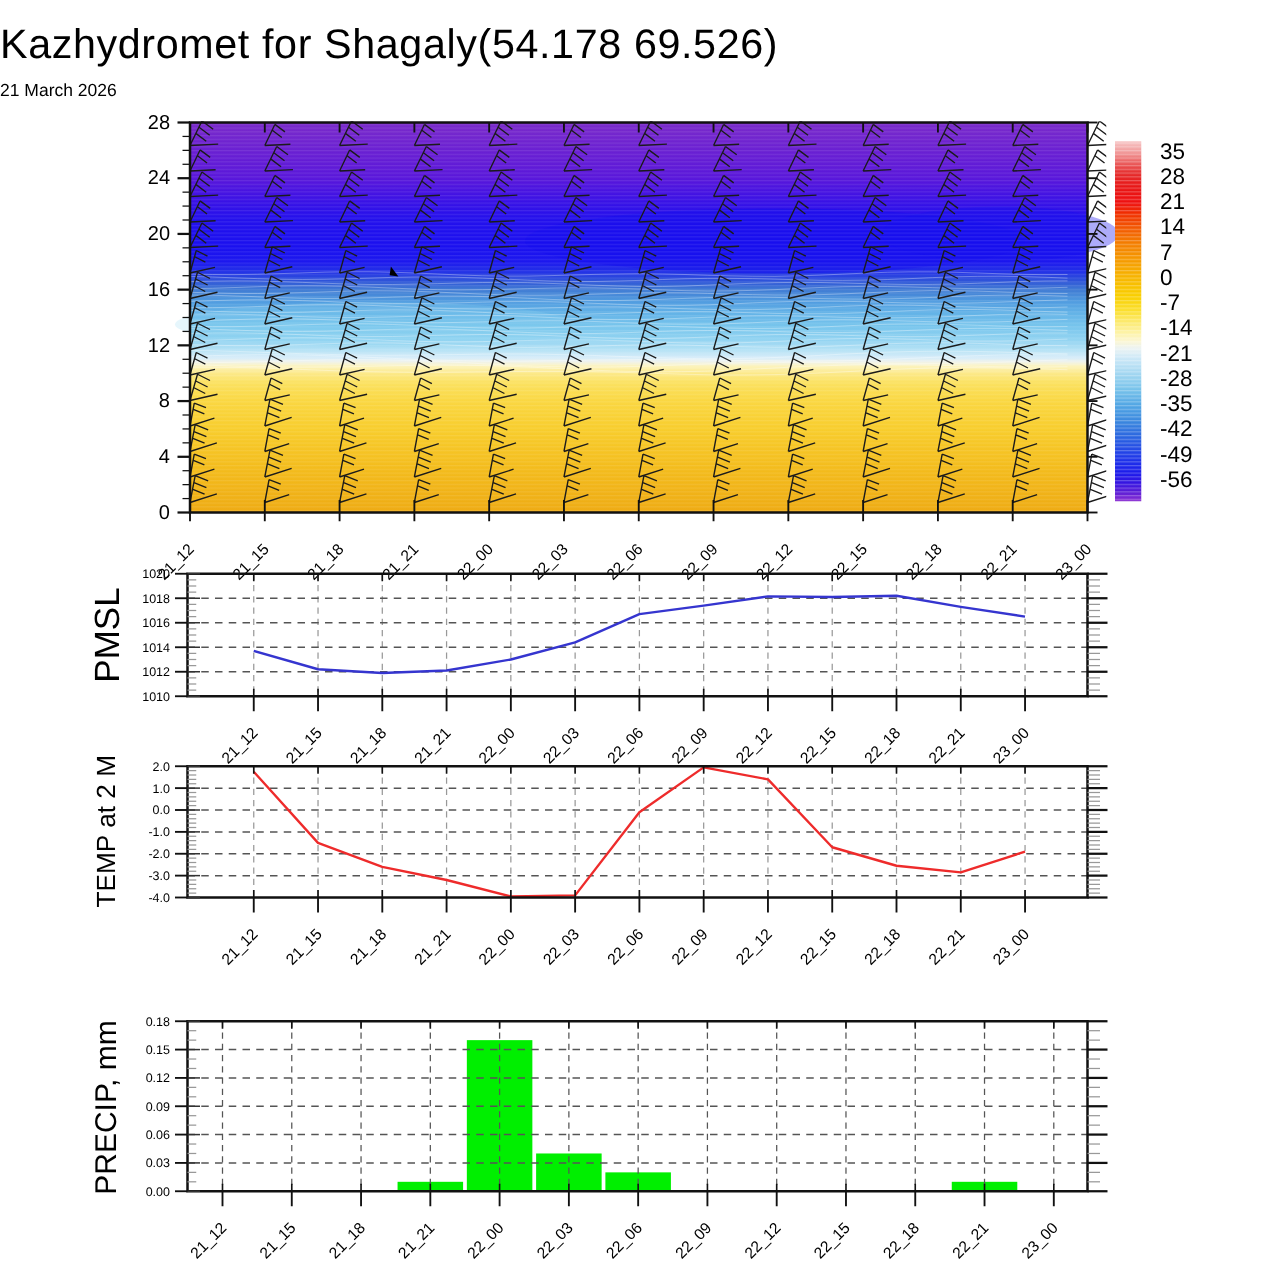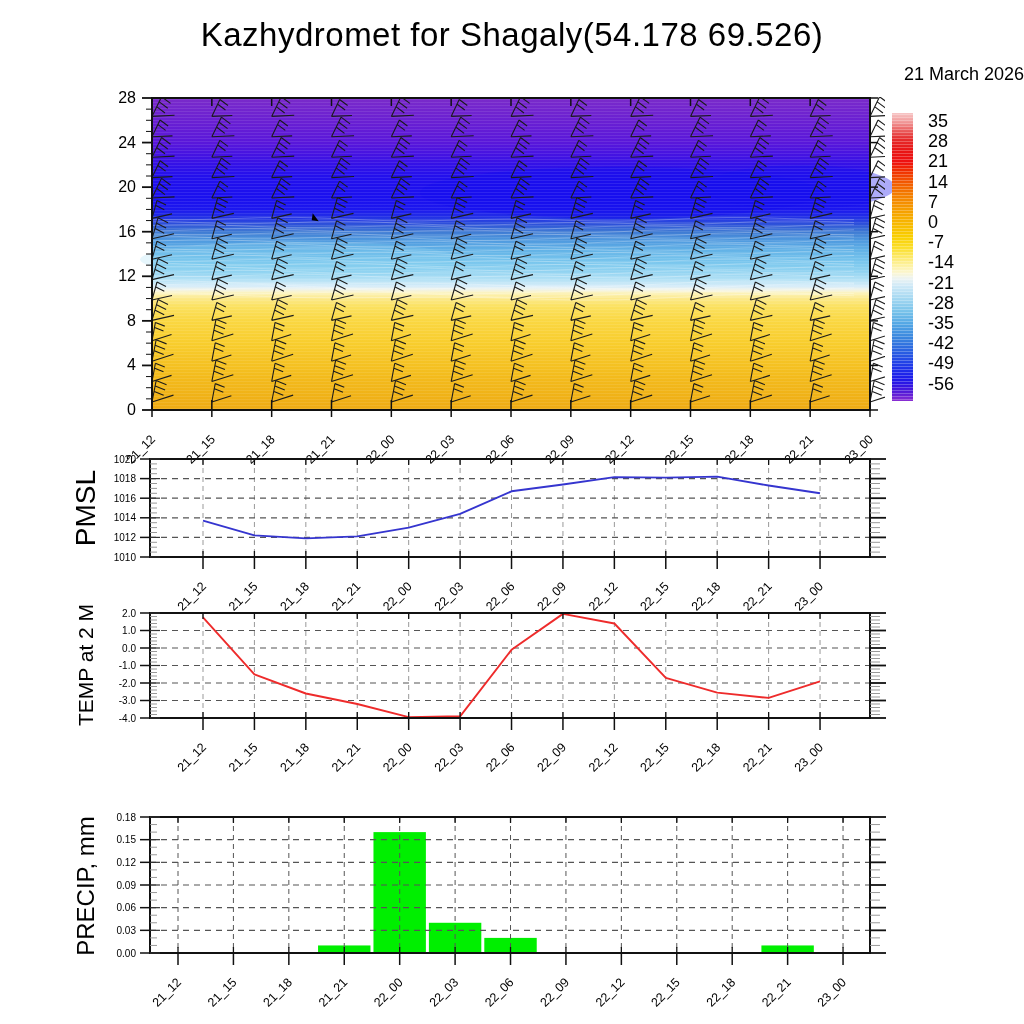--- a/index.html
+++ b/index.html
@@ -1,20 +1,20 @@
 <!DOCTYPE html>
 <html><head>
 <meta charset="utf-8">
 <style>
   html,body{margin:0;padding:0;background:#ffffff;}
   .page{position:relative;width:1024px;height:1024px;background:#fff;overflow:hidden;
         font-family:"Liberation Sans", sans-serif;color:#000;}
-  .title{position:absolute;left:0;right:0;top:16px;text-align:center;
+  .title{position:absolute;left:0;right:0;top:16px;
          font-size:33px;letter-spacing:.5px;white-space:nowrap;}
-  .subtitle{position:absolute;left:0;right:0;top:64px;text-align:right;font-size:18px;}
+  .subtitle{position:absolute;left:0;right:0;top:64px;text-align:left;font-size:14px;}
   .ylab{position:absolute;white-space:nowrap;transform:translate(-50%,-50%) rotate(-90deg);}
   #ylab-pmsl{left:86px;top:508px;font-size:28px;}
   #ylab-temp{left:86px;top:665px;font-size:21px;}
   #ylab-precip{left:86px;top:886px;font-size:24px;}
   svg{position:absolute;left:0;top:0;}
   svg text{font-family:"Liberation Sans", sans-serif;fill:#000;}
   .tickY{font-size:10px;}
   .tickYbig{font-size:16px;}
   .tickX{font-size:12.5px;}
   .cbLabel{font-size:18px;}

